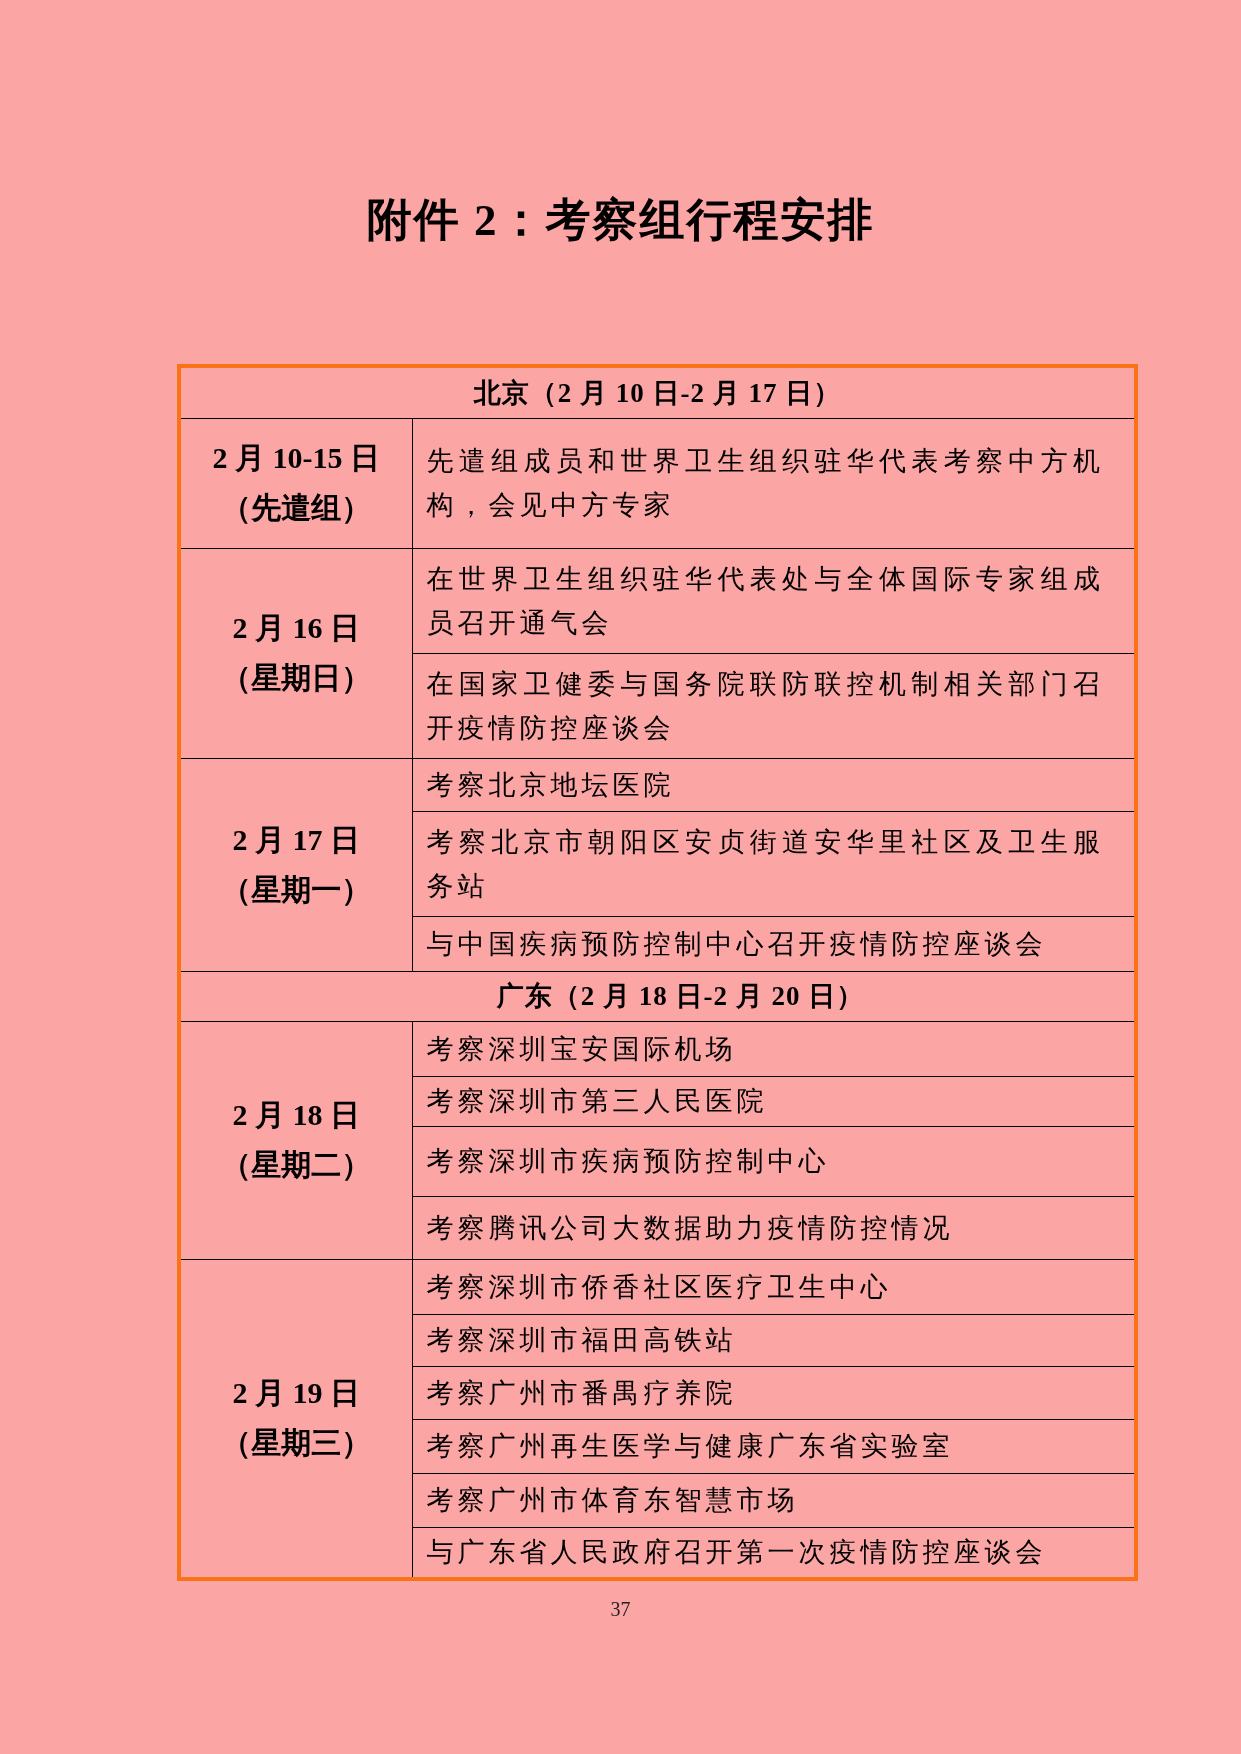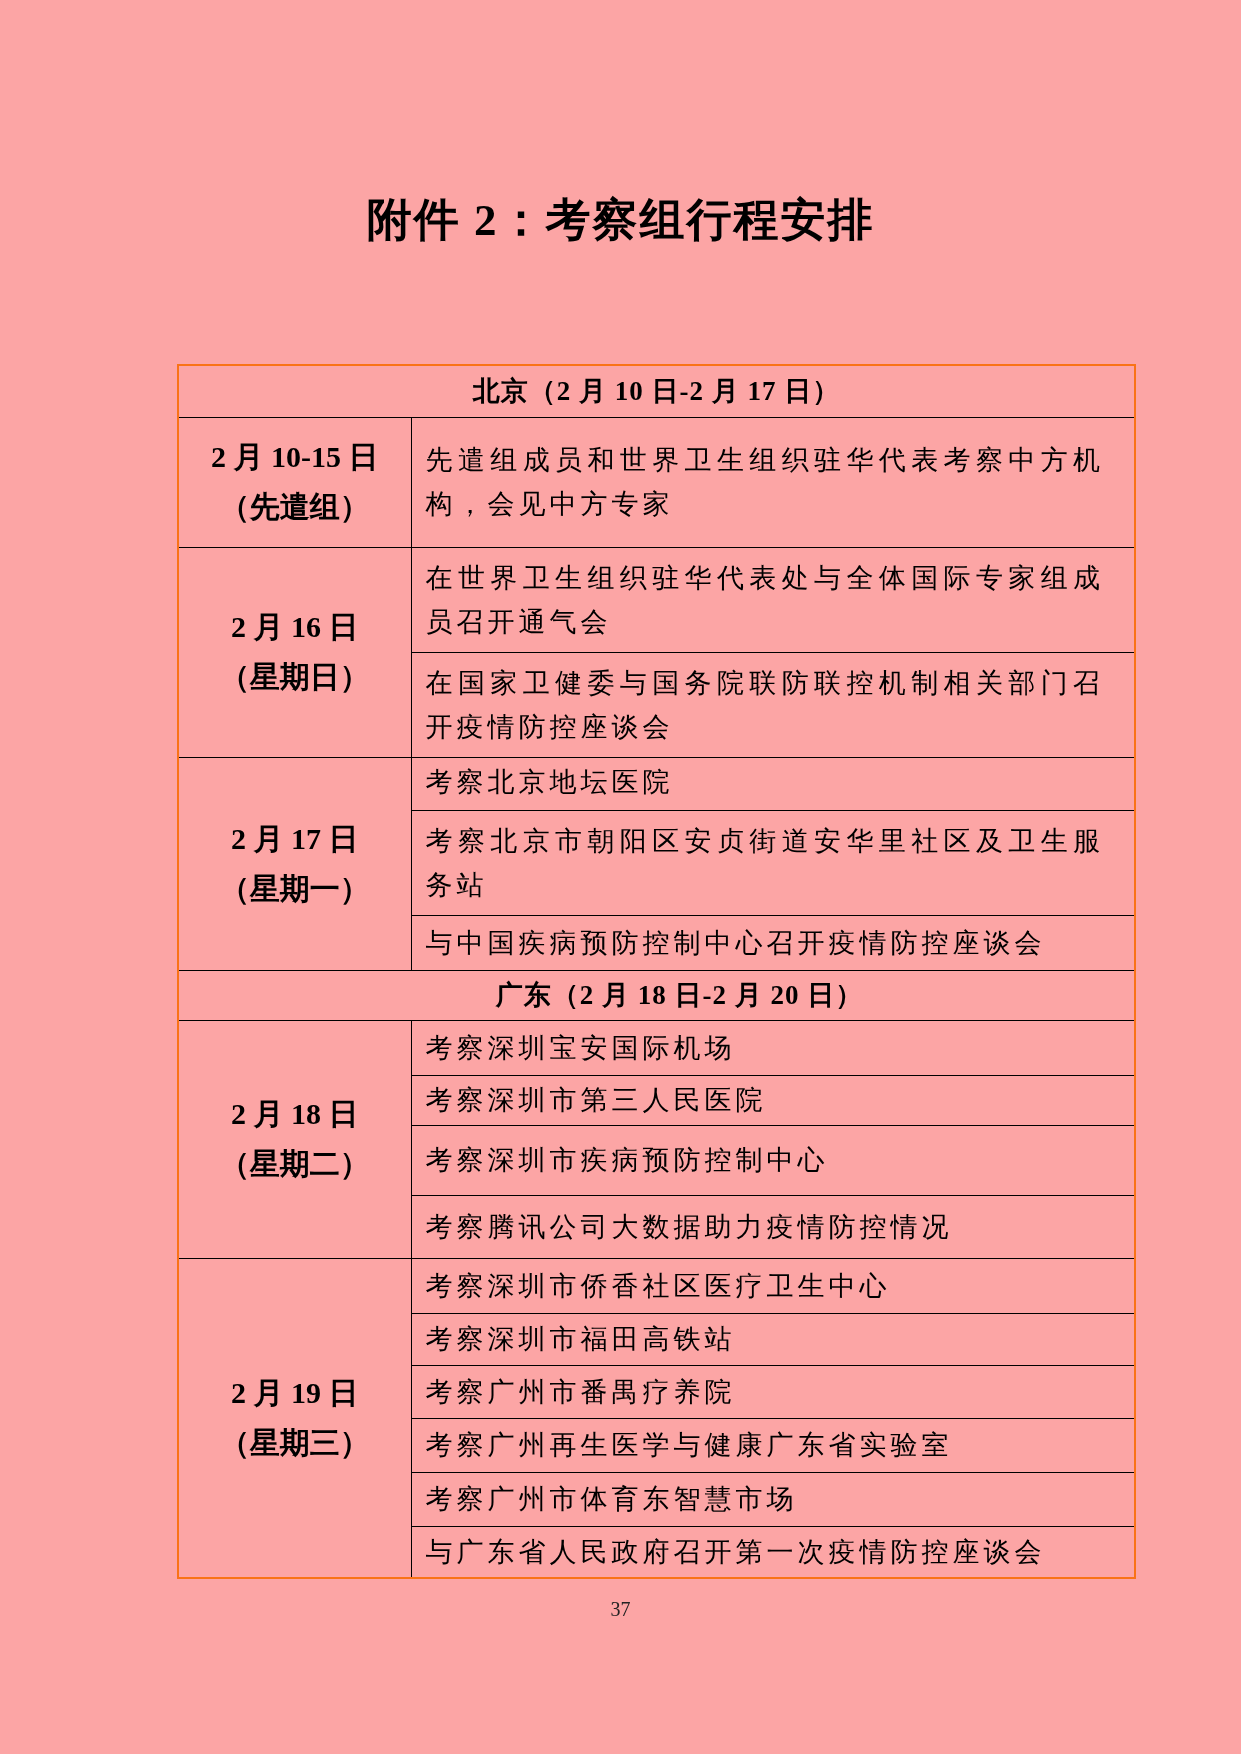--- a/index.html
+++ b/index.html
@@ -27,21 +27,21 @@
     letter-spacing: 2px;
     font-family: "Liberation Serif", serif;
   }
   table.itinerary {
     position: absolute;
     left: 177px;
     top: 364px;
     width: 957px;
     border-collapse: collapse;
     table-layout: fixed;
-    border: 2px solid #f97316;
+    border: 4px solid #f97316;
   }
   table.itinerary td {
     border: 1.5px solid #000000;
     box-sizing: border-box;
     vertical-align: middle;
     overflow: hidden;
   }
   col.date-col { width: 233px; }
   col.act-col  { width: 724px; }
   td.section-header {
@@ -107,21 +107,21 @@
           <td class="activity-cell" style="height: 105px;">在世界卫生组织驻华代表处与全体国际专家组成员召开通气会</td>
         </tr>
         <tr>
           <td class="activity-cell" style="height: 105px; margin-top: 8px;">在国家卫健委与国务院联防联控机制相关部门召开疫情防控座谈会</td>
         </tr>
         <tr>
           <td rowspan="3" class="date-cell">
             <div>2 月 17 日</div>
             <div>（星期一）</div>
           </td>
-          <td class="activity-cell" style="height: 53px; font-family: Liberation Mono, monospace;">考察北京地坛医院</td>
+          <td class="activity-cell" style="height: 53px;">考察北京地坛医院</td>
         </tr>
         <tr>
           <td class="activity-cell" style="height: 105px;">考察北京市朝阳区安贞街道安华里社区及卫生服务站</td>
         </tr>
         <tr>
           <td class="activity-cell" style="height: 55px; margin-top: 27px;">与中国疾病预防控制中心召开疫情防控座谈会</td>
         </tr>
         <tr>
           <td colspan="2" class="section-header" style="height: 50px; padding-left: 47px;">广东（2 月 18 日-2 月 20 日）</td>
         </tr>

